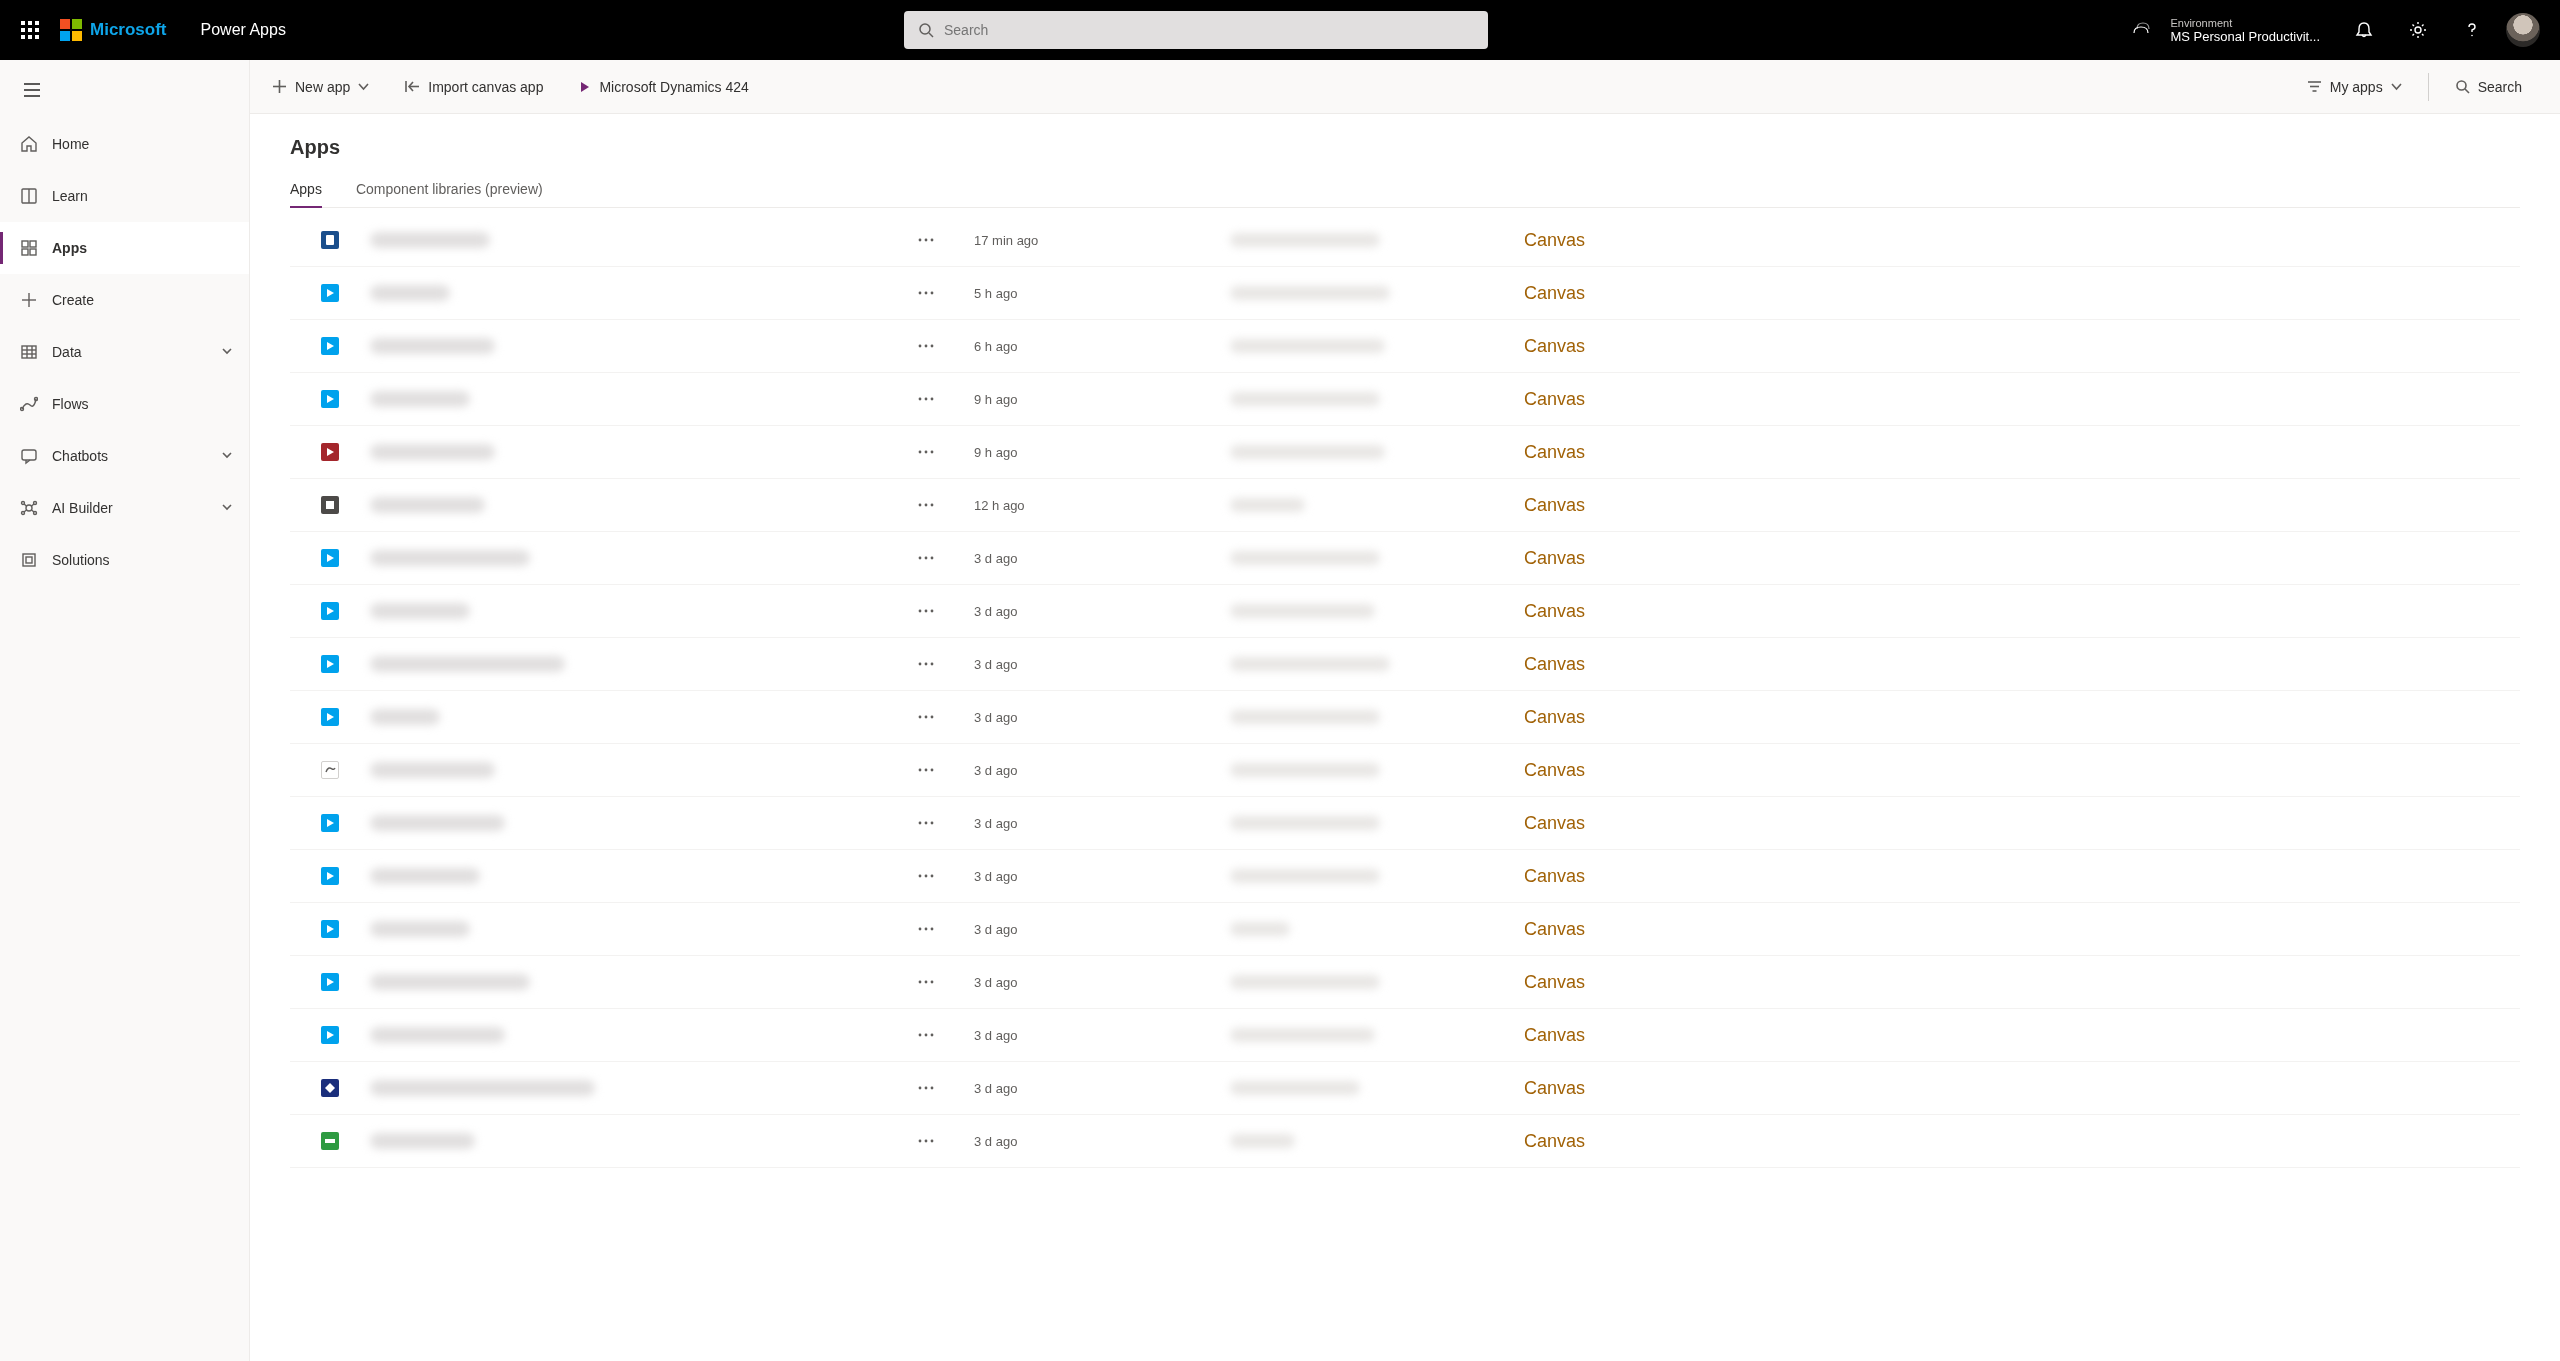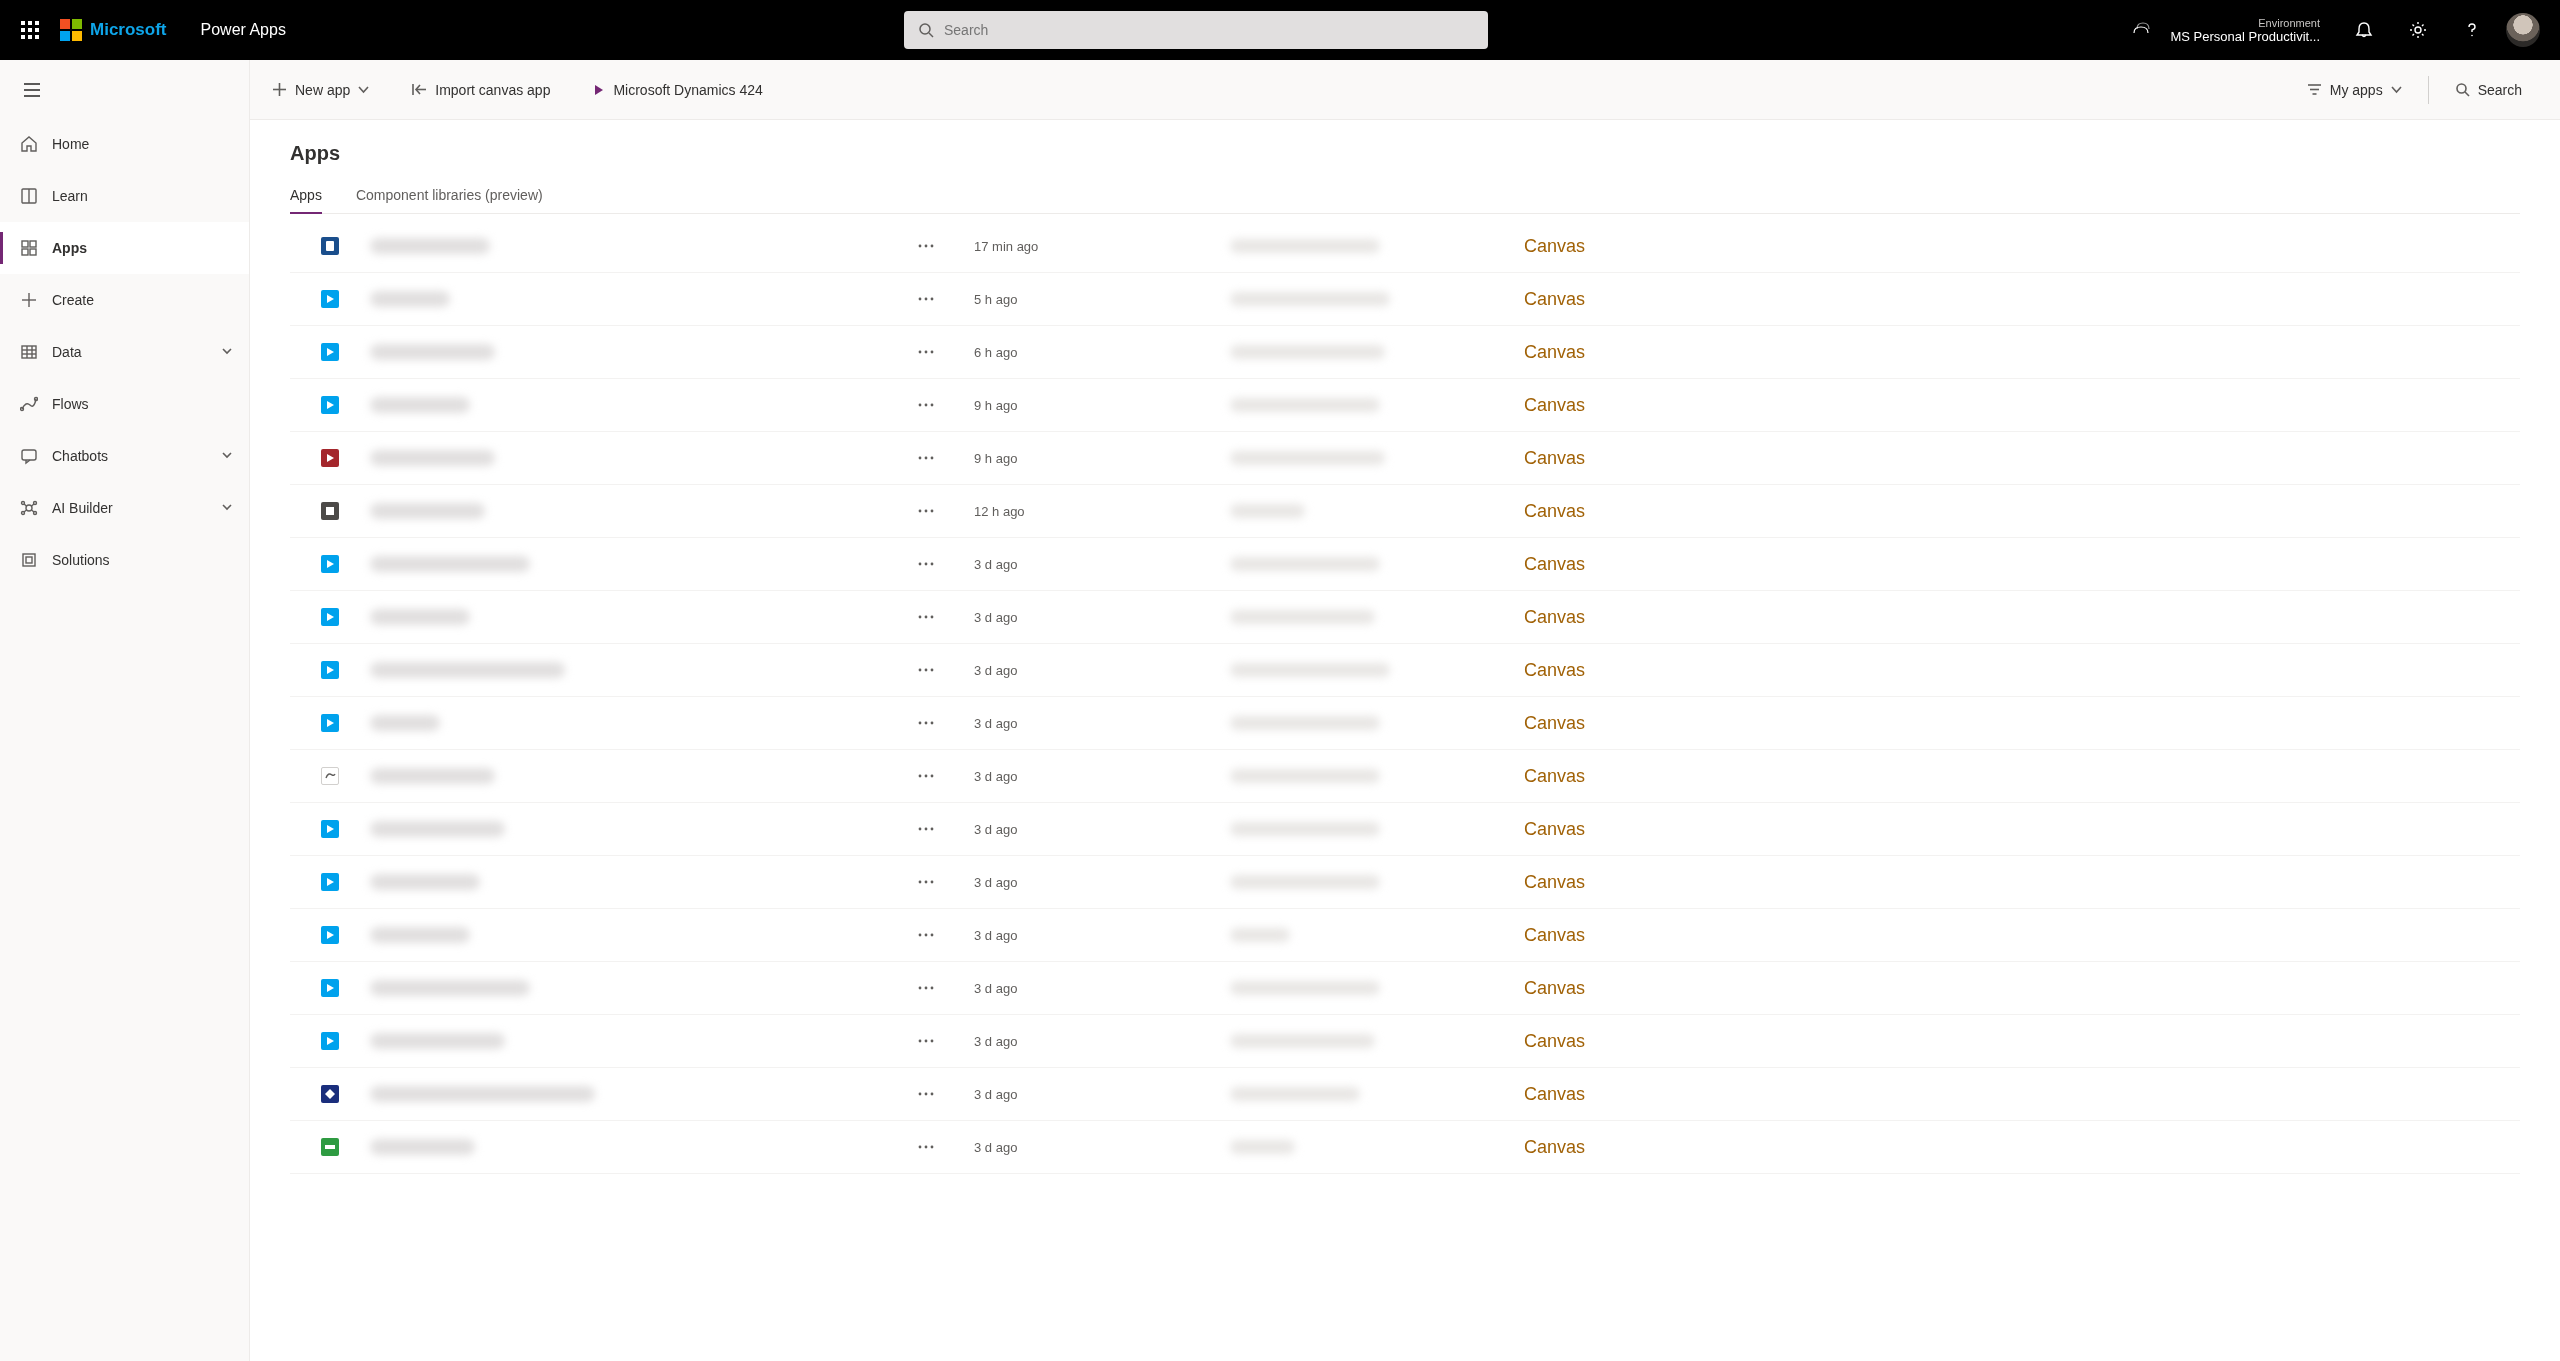--- a/index.html
+++ b/index.html
@@ -79,21 +79,20 @@
     display: flex;
     align-items: center;
     gap: 2px;
   }
   .env-block {
     display: flex;
     align-items: center;
     gap: 19px;
     padding: 0 16px;
     cursor: pointer;
-    text-align: right;
   }
   .env-block svg { width: 20px; height: 20px; stroke:#fff; fill:none; stroke-width:1.2;}
   .env-text .line1 { font-size: 11px; color:#c8c6c4; }
   .env-text .line2 { font-size: 13px; color:#fff; max-width: 160px; white-space: nowrap; overflow: hidden; text-overflow: ellipsis; }
 
   .hdr-icon-btn {
     width: 52px; height: 60px;
     display: flex; align-items: center; justify-content: center;
     cursor: pointer;
   }
@@ -159,27 +158,27 @@
   
   .main-col {
     flex: 1;
     display: flex;
     flex-direction: column;
     background: #faf9f8;
   }
 
   
   .cmdbar {
-    height: 60px;
+    height: 54px;
     background: #faf9f8;
     border-bottom: 1px solid #edebe9;
     display: flex;
     align-items: center;
     padding: 0 24px 0 8px;
-    gap: 15px;
+    gap: 8px;
   }
   .cmd-btn {
     height: 40px;
     display: flex;
     align-items: center;
     gap: 8px;
     padding: 0 14px;
     cursor: pointer;
     font-size: 14px;
     color: #323130;

